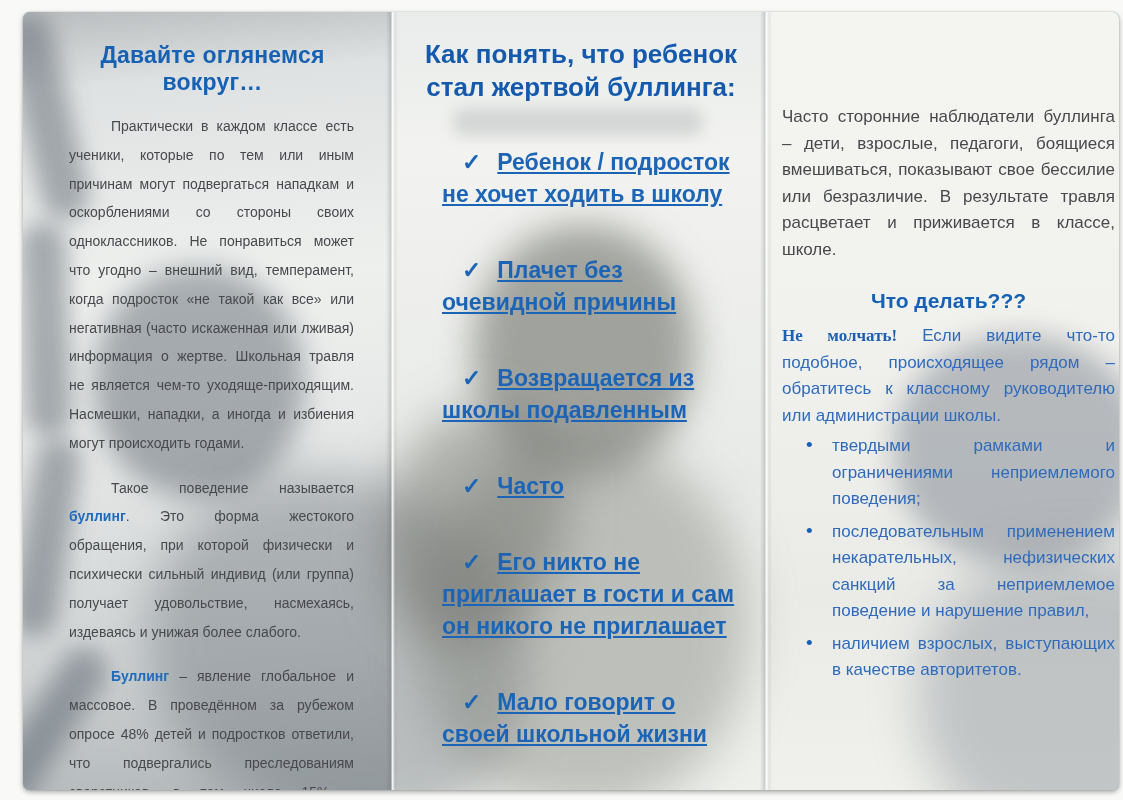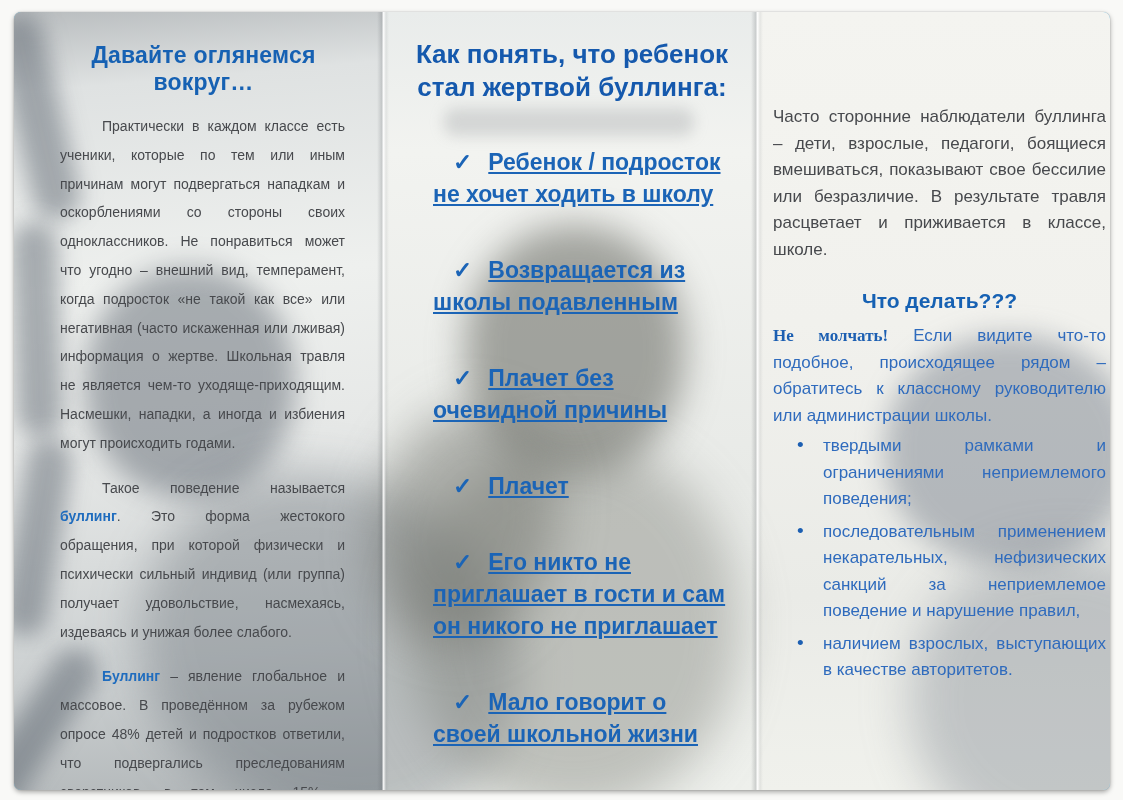--- a/index.html
+++ b/index.html
@@ -2,21 +2,21 @@
 <html><head>
 <meta charset="utf-8">
 <style>
   html,body{margin:0;padding:0;}
   body{
     width:1123px;height:800px;position:relative;overflow:hidden;
     background:#f9f9f7;
     font-family:"Liberation Sans", sans-serif;
   }
   .page{
-    position:absolute;left:14px;top:12px;width:1096px;height:778px;
+    position:absolute;left:23px;top:12px;width:1096px;height:778px;
     border-radius:7px;overflow:hidden;
     box-shadow:0 2px 5px rgba(0,0,0,0.35), 0 0 1px rgba(0,0,0,0.4);
     background:#7dd3fc;
   }
   
   .panel{position:absolute;top:0;height:100%;}
   .panel-left{left:0;width:369px;
     background:linear-gradient(175deg,#b9bdbf 0%,#dfe2e2 10%,#eef0ee 35%,#e6e8e7 55%,#cdd1d2 82%,#b2b7b9 100%);}
   .panel-middle{left:369px;width:374px;
     background:linear-gradient(180deg,#e9eceb 0%,#f2f3f0 18%,#e8eae7 60%,#eef0ec 100%);}
@@ -95,23 +95,23 @@
     <div class="lp">
       <h1 class="blue">Давайте оглянемся вокруг…</h1>
       <p class="gray">Практически в каждом классе есть ученики, которые по тем или иным причинам могут подвергаться нападкам и оскорблениями со стороны своих одноклассников. Не понравиться может что угодно – внешний вид, темперамент, когда подросток «не такой как все» или негативная (часто искаженная или лживая) информация о жертве. Школьная травля не является чем-то уходяще-приходящим. Насмешки, нападки, а иногда и избиения могут происходить годами.</p>
       <p class="gray"><span>Такое поведение называется </span><span class="term">буллинг</span><span>.  Это форма жестокого обращения, при которой физически и психически сильный индивид (или группа) получает удовольствие, насмехаясь, издеваясь и унижая более слабого.</span></p>
       <p class="gray"><span class="term">Буллинг</span><span> – явление глобальное и массовое. В проведённом за рубежом опросе 48% детей и подростков ответили, что подвергались преследованиям сверстников, в том числе 15% - неоднократно, а сами занимались буллингом 42 % ответивших подростков, причем 20 % -из них многократно. В нашей стране подобные опросы не проводились, но тема буллинга  не менее актуальна и нашла свое художественное отражение в фильмах «Чучело» и «Ведьма».</span></p>
     </div>
 
     <div class="mp">
       <h1>Как понять, что ребенок стал жертвой буллинга:</h1>
       <p class="check-item"><span class="chk">✓</span><span>Ребенок / подросток не хочет ходить в школу</span></p>
+      <p class="check-item"><span class="chk">✓</span><span>Плачет без очевидной причины</span></p>
       <p class="check-item"><span class="chk">✓</span><span>Возвращается из школы  подавленным</span></p>
-      <p class="check-item"><span class="chk">✓</span><span>Плачет без очевидной причины</span></p>
-      <p class="check-item"><span class="chk">✓</span><span>Плачет</span></p>
+      <p class="check-item"><span class="chk">✓</span><span>Часто</span></p>
       <p class="check-item"><span class="chk">✓</span><span>Его никто не приглашает в гости и сам он никого не приглашает</span></p>
       <p class="check-item"><span class="chk">✓</span><span>Мало говорит о своей школьной жизни</span></p>
     </div>
 
     <div class="rp">
       <p class="gray">Часто сторонние наблюдатели буллинга – дети, взрослые, педагоги, боящиеся вмешиваться, показывают свое бессилие или безразличие. В результате травля расцветает и приживается в классе, школе.</p>
       <h2>Что делать???</h2>
       <p class="callout"><span class="lead">Не молчать!</span><span> Если видите что-то подобное, происходящее рядом – обратитесь к классному руководителю или администрации школы.</span></p>
       <div class="bullets">
         <div class="bullet"><span class="dot">•</span><span>твердыми рамками и ограничениями неприемлемого поведения;</span></div>

